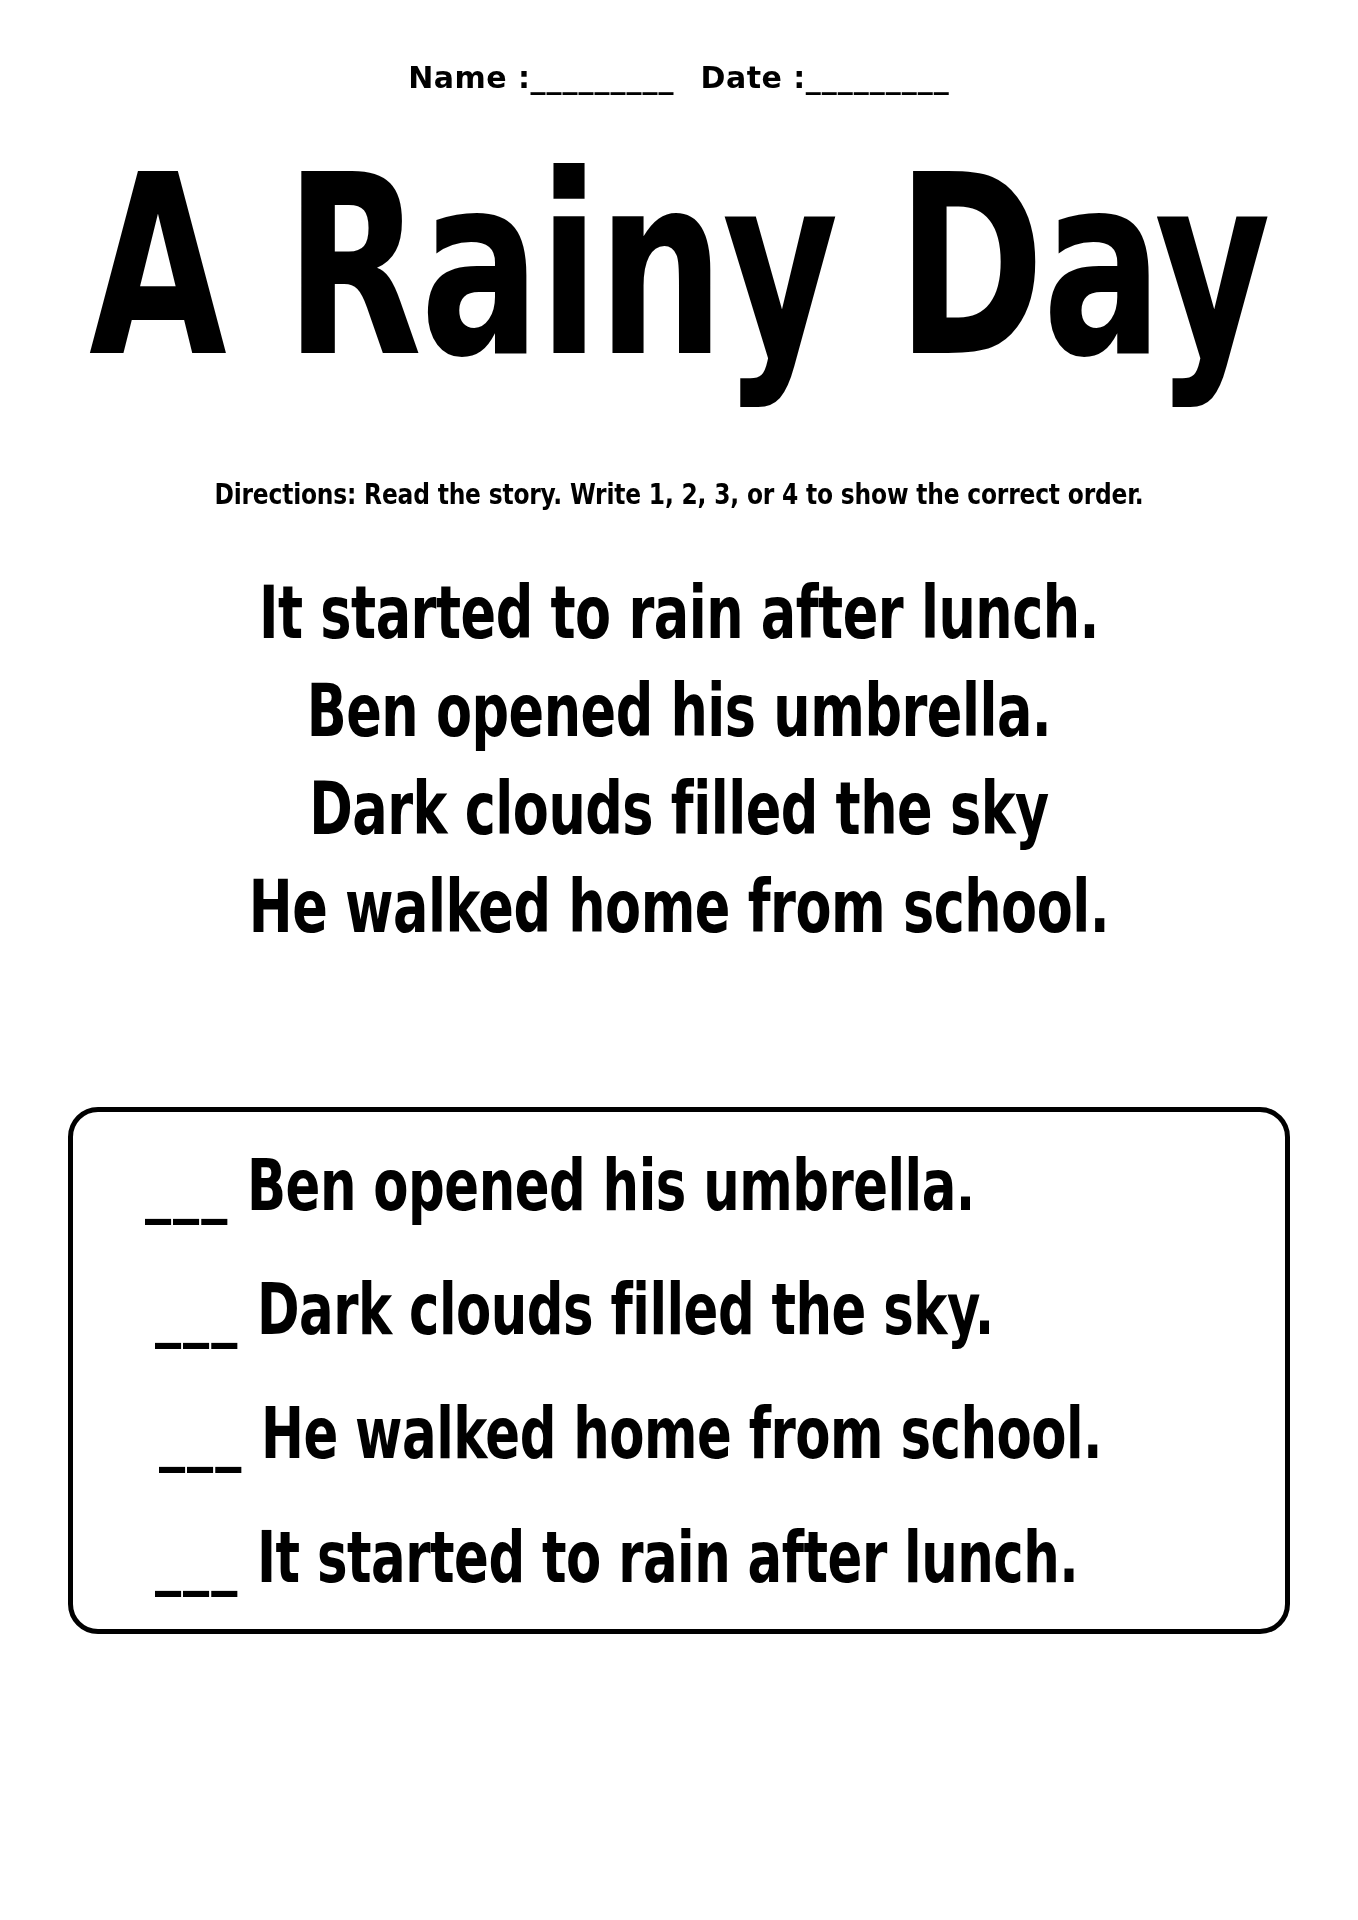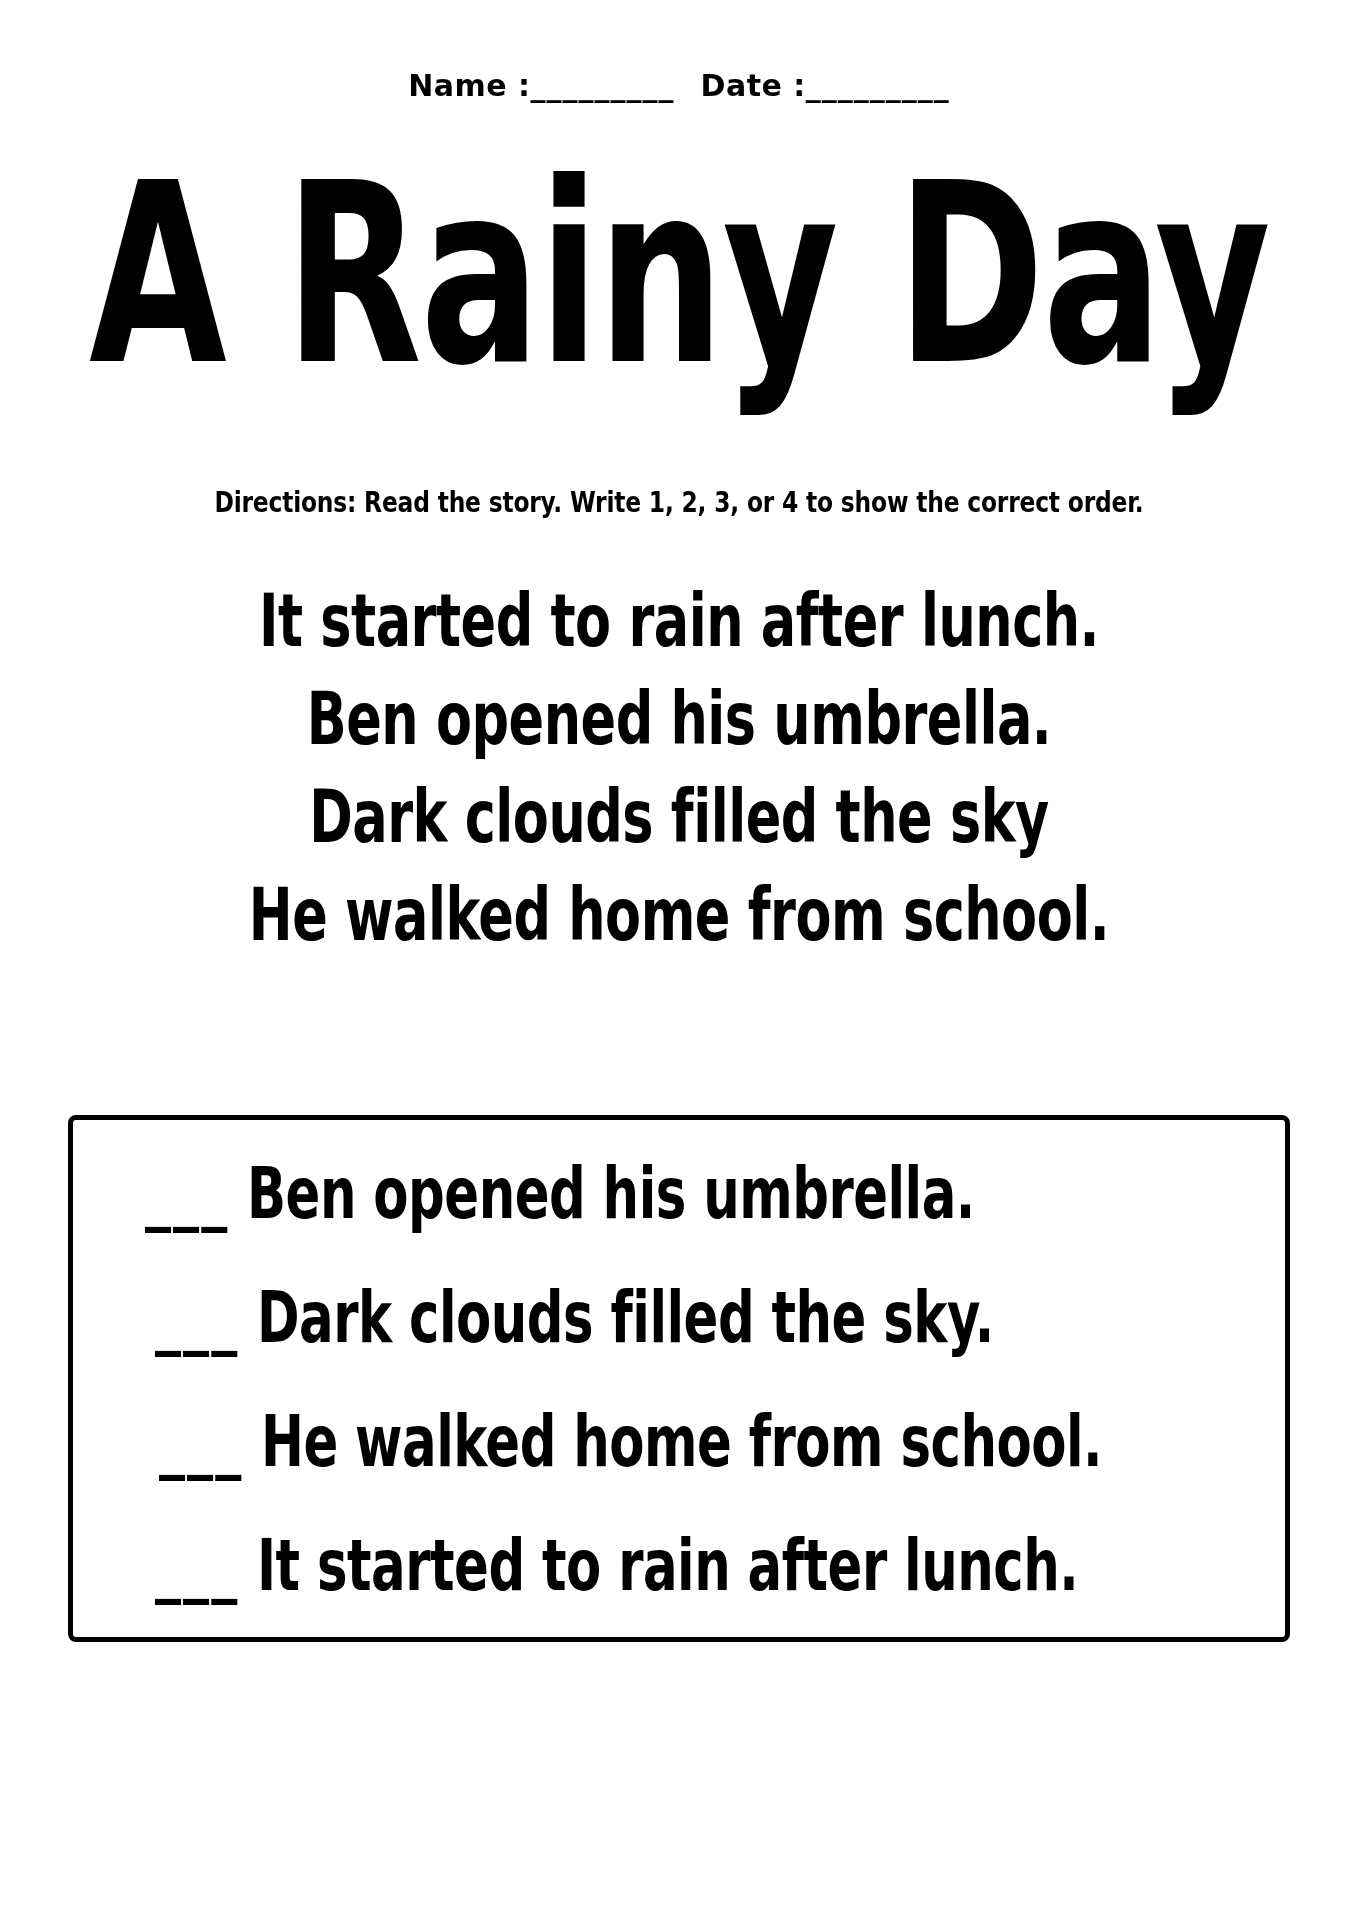--- a/index.html
+++ b/index.html
@@ -7,21 +7,21 @@
     margin: 0;
     padding: 0;
     background: #ffffff;
   }
 
   .page {
     position: relative;
     width: 1358px;
     height: 1720px;
     background: #ffffff;
-    margin: 12px auto;
+    margin: 4px auto;
     overflow: hidden;
     font-family: "DejaVu Sans", sans-serif;
     color: #000000;
   }
 
   
   .header-line {
     position: absolute;
     top: 56px;
     left: 0;
@@ -99,21 +99,21 @@
 
   
   .answer-box {
     position: absolute;
     left: 68px;
     top: 1103px;
     width: 1222px;
     height: 527px;
     box-sizing: border-box;
     border: 5px solid #000000;
-    border-radius: 8px;
+    border-radius: 30px;
     background: #ffffff;
   }
 
   .answer-list {
     position: absolute;
     left: 38px;
     top: 38px;
     right: 20px;
   }
 

